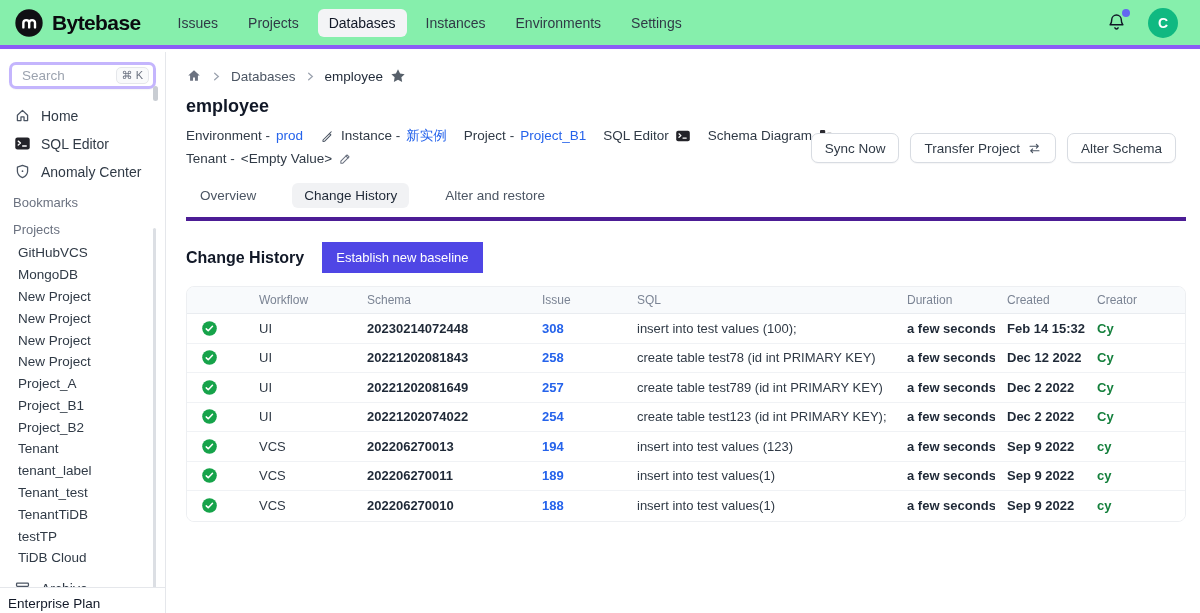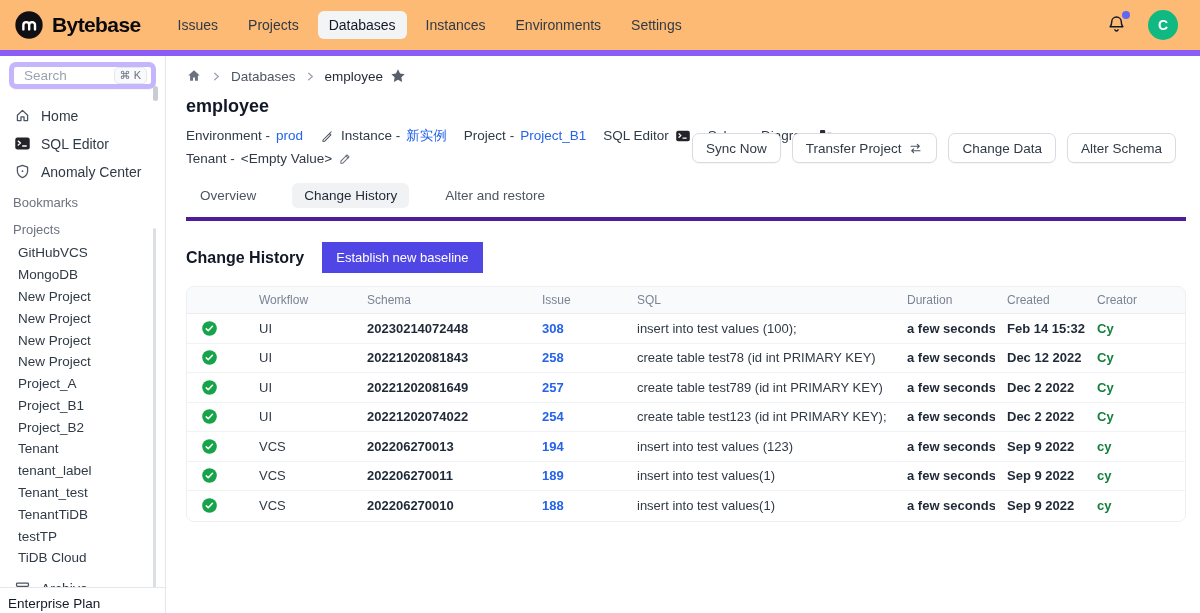--- a/index.html
+++ b/index.html
@@ -6,22 +6,22 @@
   html,body { margin:0; padding:0; }
   body {
     width:1200px; height:613px; overflow:hidden; position:relative;
     background:#fff; color:#1f2937;
     font-family:"Liberation Sans", sans-serif; font-size:14px;
   }
   svg { display:block; }
 
   
   .topnav {
-    position:absolute; top:0; left:0; right:0; height:56px; background:#fdba74;
-    border-bottom:6px solid #8b5cf6; display:flex; align-items:center;
+    position:absolute; top:0; left:0; right:0; height:49px; background:#86efac;
+    border-bottom:4px solid #8b5cf6; display:flex; align-items:center;
     padding:0 22px 0 14px; z-index:20;
   }
   .logo { display:flex; align-items:center; gap:8px; cursor:pointer; }
   .brand { font-size:21px; font-weight:800; letter-spacing:-0.6px; color:#0b0b0f; }
   .primary-nav { display:flex; align-items:center; gap:8px; margin-left:26px; }
   .navlink {
     padding:6px 11px; font-size:14px; color:#303a46; border-radius:6px; cursor:pointer;
     text-decoration:none; white-space:nowrap;
   }
   .navlink.active { background:#f3f4f6; color:#111827; }
@@ -32,21 +32,21 @@
     width:30px; height:30px; border-radius:50%; color:#fff; font-size:14px; font-weight:700;
     display:flex; align-items:center; justify-content:center; cursor:pointer;
   }
 
   
   .sidebar {
     position:absolute; top:52px; left:0; bottom:0; width:166px; background:#fff;
     border-right:1px solid #e5e7eb; padding-top:10px;
   }
   .search {
-    margin:0 9px; height:27px; border:5px solid #c4b5fd; border-radius:7px;
+    margin:0 9px; height:27px; border:3px solid #c4b5fd; border-radius:7px;
     display:flex; align-items:center; justify-content:space-between;
     padding:0 4px 0 10px; cursor:text; box-shadow:0 1px 1px rgba(16,24,40,.04);
   }
   .search .ph { color:#9ca3af; font-size:13.5px; }
   .kbd {
     font-size:11px; color:#6b7280; border:1px solid #e5e7eb; background:#f9fafb;
     border-radius:5px; padding:2px 5px; line-height:1;
   }
   .side-nav { margin-top:12px; }
   .side-item {
@@ -301,23 +301,20 @@
           <span>Sync Now</span>
         </button>
       <button class="btn">
         <span>Transfer Project</span>
         <svg viewBox="0 0 20 20" width="15" height="15" fill="none" stroke="#4b5563" stroke-width="1.5" stroke-linecap="round" stroke-linejoin="round">
           <path d="M4 7h11M12.5 4.5 15 7l-2.5 2.5"></path>
             <path d="M16 13H5M7.5 10.5 5 13l2.5 2.5"></path>
         </svg>
       </button>
       <button class="btn">
-          <span>Change Data</span>
-        </button>
-      <button class="btn">
           <span>Alter Schema</span>
         </button>
     </div>
   </div>
 
   <div class="tabs">
     <span class="tab">Overview</span>
     <span class="tab active">Change History</span>
     <span class="tab">Alter and restore</span>
   </div>

